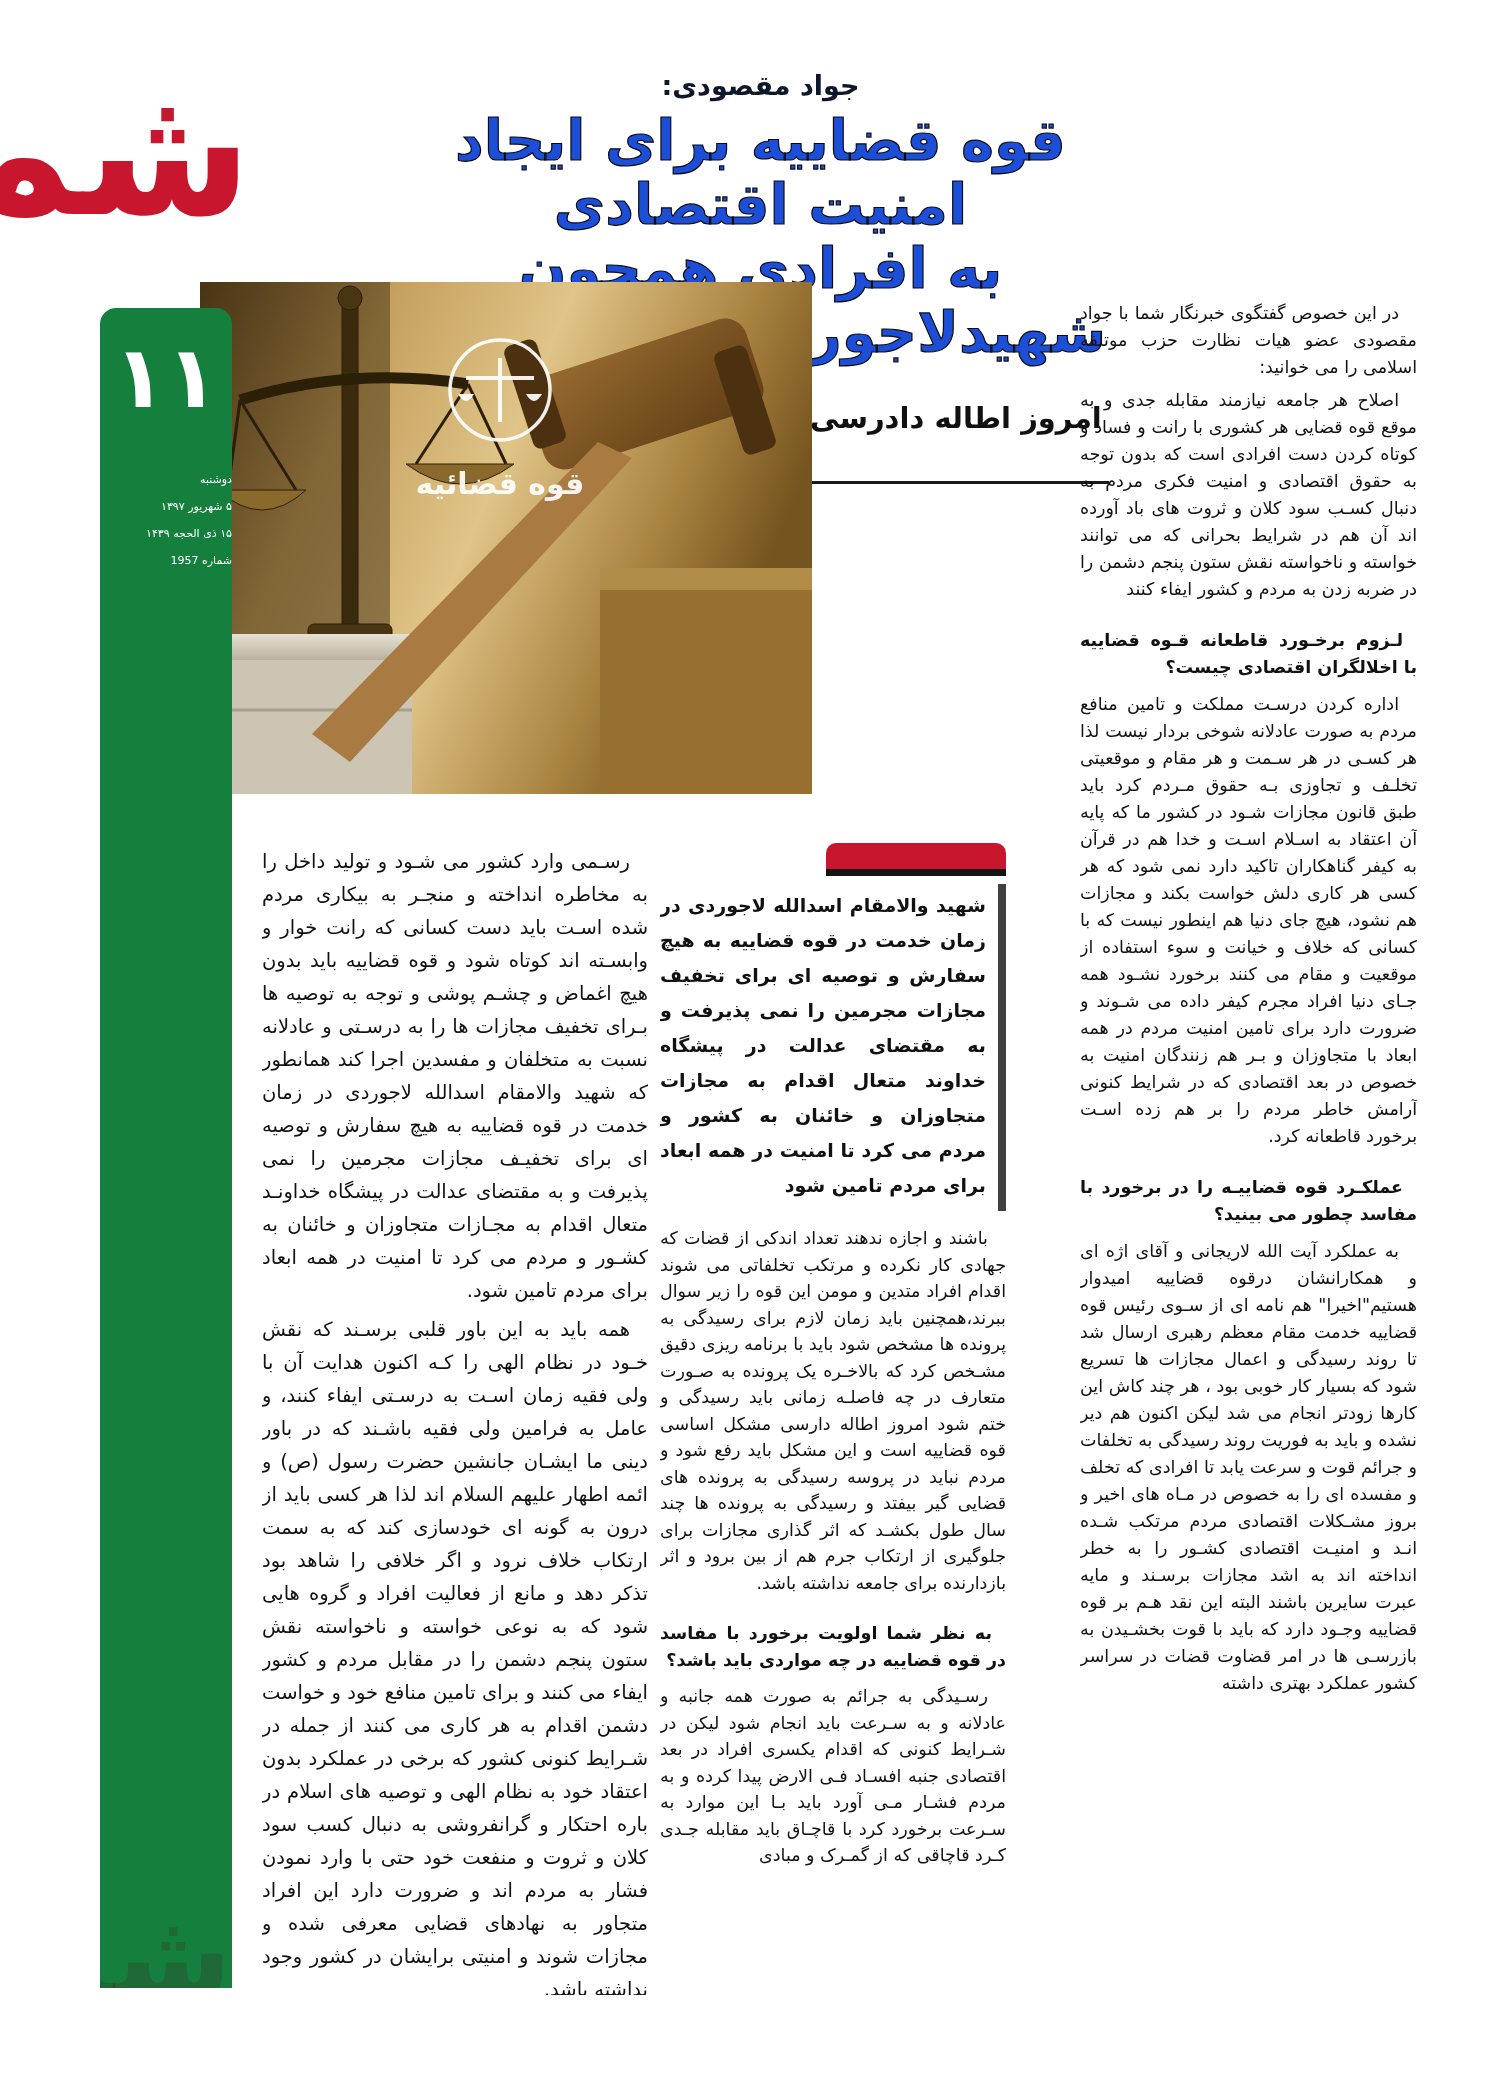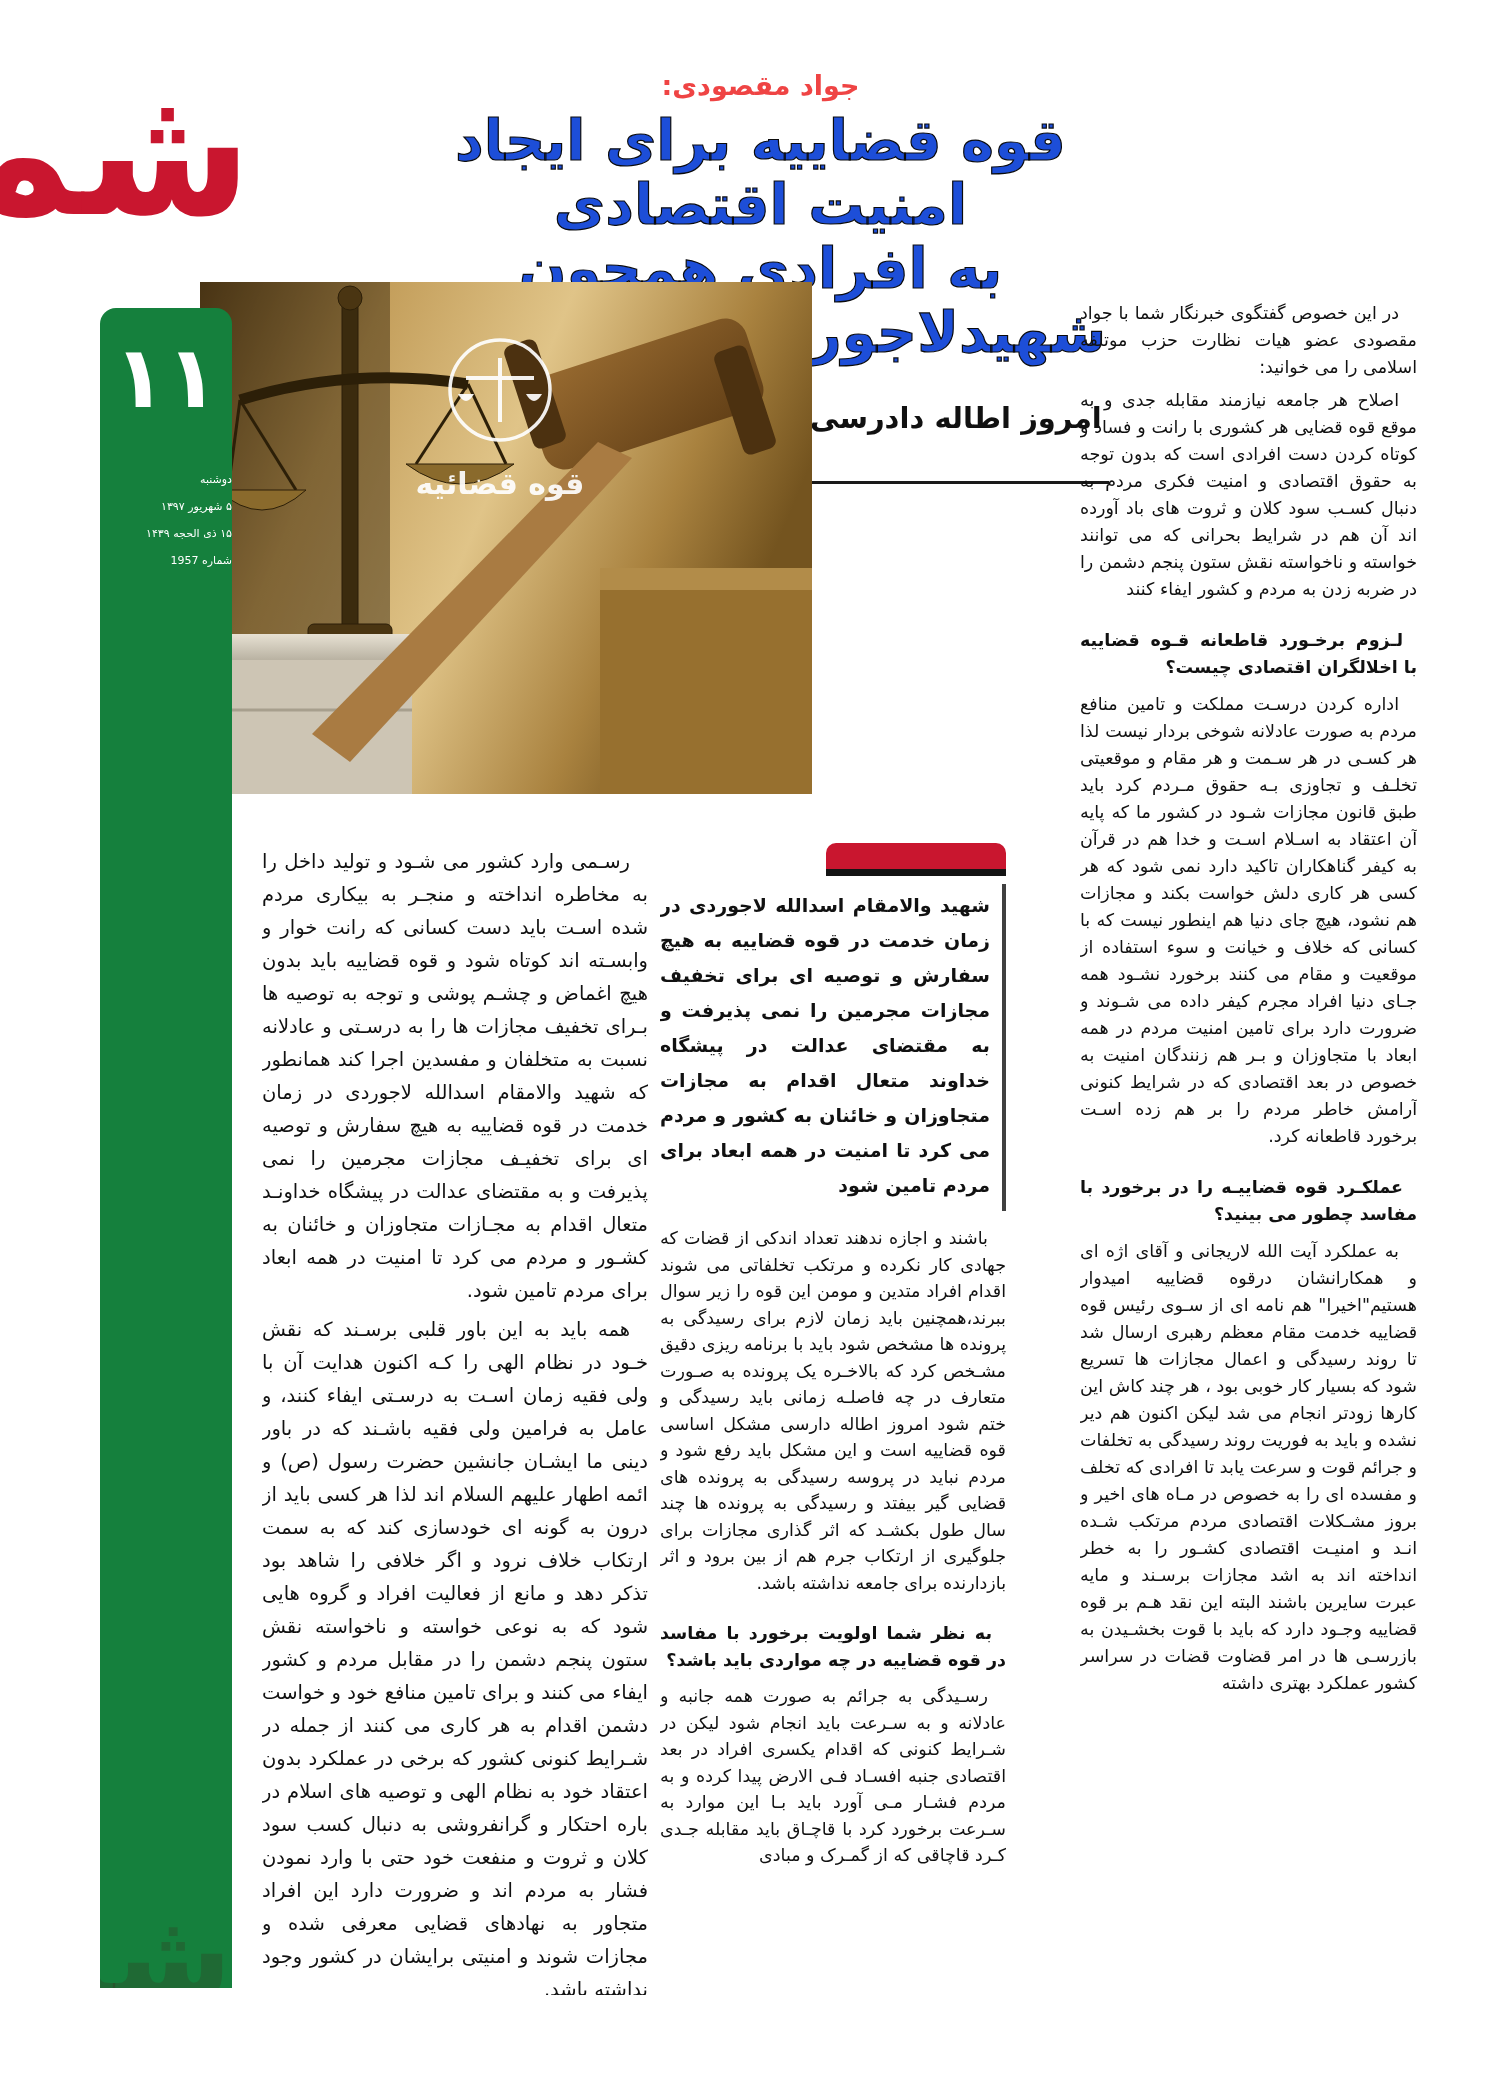--- a/index.html
+++ b/index.html
@@ -22,42 +22,42 @@
     margin-top:14px;text-align:center;color:#fff;
     font-size:86px;font-weight:bold;line-height:110px;
   }
   .datelines{margin-top:34px;color:#fff;font-size:11px;line-height:27px;}
   .bar-watermark{
     position:absolute;bottom:-38px;left:0;right:0;text-align:center;
     font-size:120px;font-weight:bold;color:rgba(80,0,10,.18);pointer-events:none;
   }
   
   .headline-wrap{position:absolute;left:412px;top:70px;width:697px;text-align:center;}
-  .kicker{font-size:27px;font-weight:bold;color:#ef4444;margin:0 0 8px 0;}
+  .kicker{font-size:27px;font-weight:bold;color:#0f172a;margin:0 0 8px 0;}
   .headline{font-size:56px;line-height:64px;font-weight:bold;color:#1d4ed8;
     margin:0;letter-spacing:-1px;-webkit-text-stroke:1.2px #0b0b0b;}
   .subhead-wrap{border-bottom:3px solid #1a1a1a;padding:36px 0 12px 0;}
   .subhead{font-size:29px;font-weight:bold;color:#111;margin:0;}
   
   .photo{position:absolute;left:200px;top:282px;width:612px;height:512px;overflow:hidden;}
   .photo svg{display:block;}
   
   .col{position:absolute;text-align:justify;text-align-last:right;overflow:hidden;}
   .col .para{margin:0 0 6px 0;text-indent:18px;}
   .col .qhead{margin:24px 0 10px 0;font-size:inherit;font-weight:bold;text-indent:14px;}
   .col-right{left:1080px;top:300px;width:337px;height:1692px;font-size:17.5px;line-height:27px;}
   .col-middle{left:660px;top:843px;width:346px;height:1150px;font-size:17.5px;line-height:26.5px;}
   .col-left{left:262px;top:845px;width:386px;height:1150px;font-size:19.5px;line-height:33px;}
   
   .pq-box{position:relative;margin-bottom:14px;}
   .pq-bar{width:180px;height:26px;background:#c9162f;border-radius:10px 10px 0 0;
     border-bottom:7px solid #141414;}
   .pq-text{
     border-left:none;margin-top:8px;padding:4px 12px 8px 0;
-    border-right:4px solid #404040;
+    border-right:8px solid #404040;
     font-size:19px;line-height:35px;font-weight:bold;text-align:justify;text-align-last:right;
   }
 </style>
 </head>
 <body>
 
 <div class="page">
 
   <div class="logo">شما</div>
 

